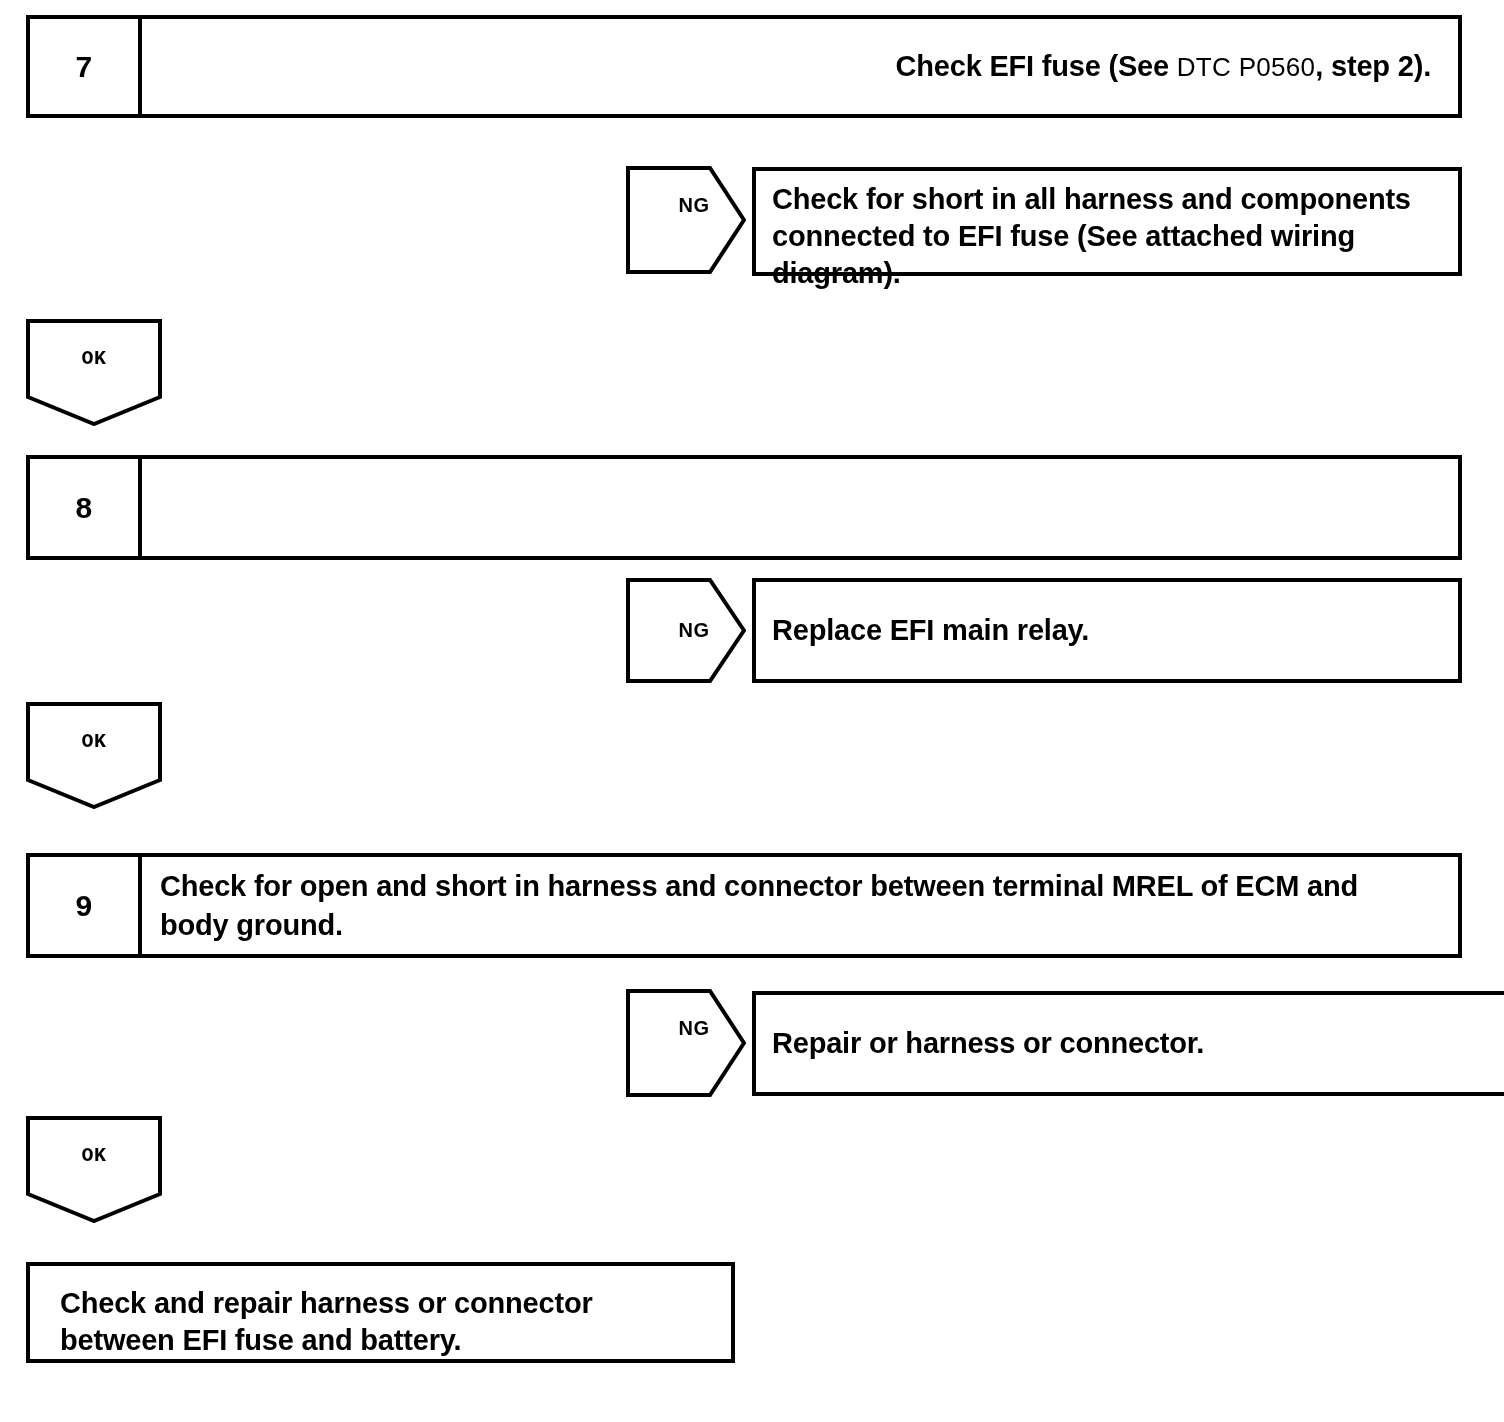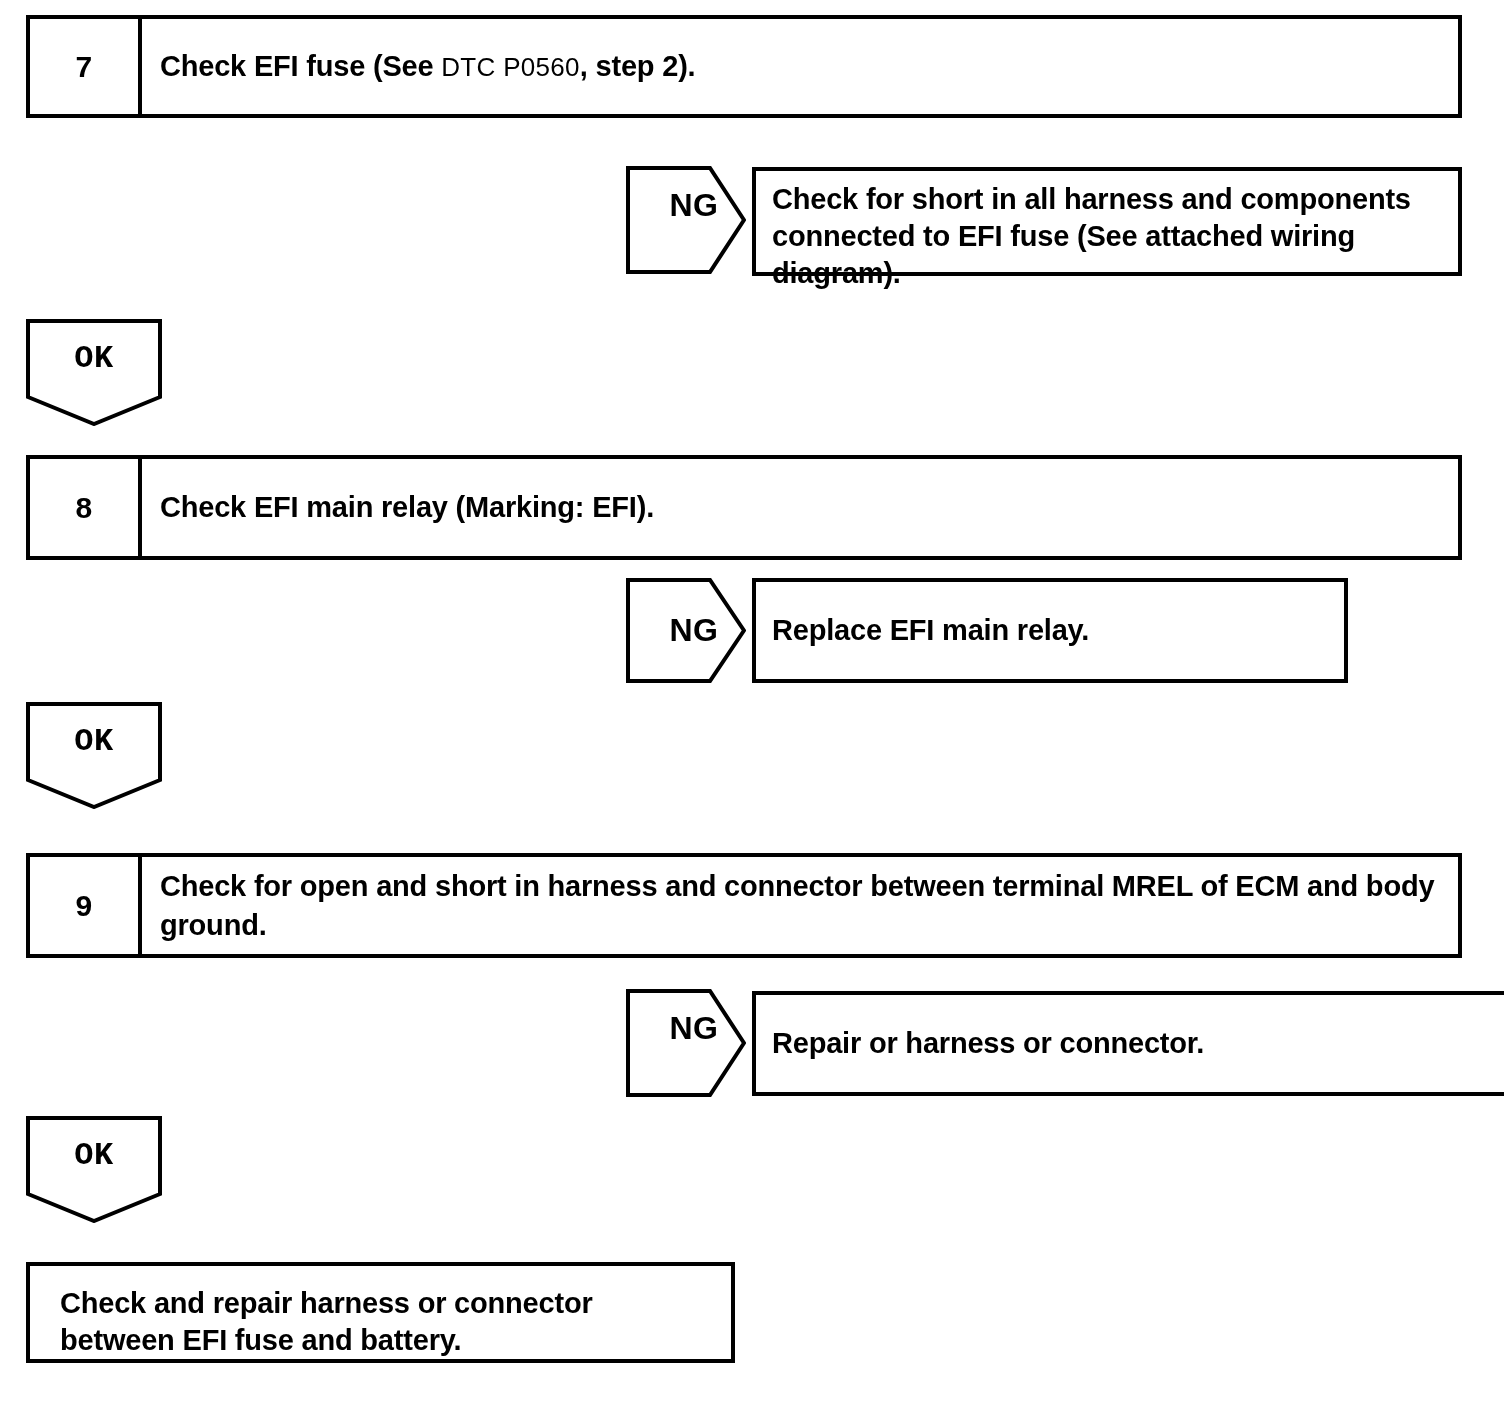--- a/index.html
+++ b/index.html
@@ -39,22 +39,23 @@
     justify-content: center;
     font-size: 30px;
     font-weight: bold;
     letter-spacing: 0.5px;
   }
   .step-text-cell {
     flex: 1 1 auto;
     display: flex;
     align-items: center;
     padding-left: 18px;
-    padding-right: 12px;
-    box-sizing: border-box;
+    padding-right: 27px;
+    box-sizing: border-box;
+    justify-content: flex-end;
   }
   .step-text {
     font-size: 29px;
     font-weight: bold;
     line-height: 1.33;
     letter-spacing: -0.2px;
   }
   .step-text .ref {
     font-weight: normal;
     font-size: 26px;
@@ -100,21 +101,21 @@
   }
   .ok-label {
     position: absolute;
     left: 0;
     top: 0;
     width: 136px;
     height: 78px;
     display: flex;
     align-items: center;
     justify-content: center;
-    font-size: 32px;
+    font-size: 20px;
     font-weight: bold;
     letter-spacing: 0.5px;
   }
 
   
   .result-box {
     position: absolute;
     border: 4px solid #000;
     background: #fff;
     box-sizing: border-box;
@@ -161,35 +162,30 @@
 
   <div class="ok-tag" style="left:26px; top:319px;">
     <svg viewBox="0 0 136 107" preserveAspectRatio="none">
       <polygon points="2,2 134,2 134,78 68,105 2,78" fill="#ffffff" stroke="#000000" stroke-width="4" stroke-linejoin="miter"></polygon>
     </svg>
     <div class="ok-label">OK</div>
   </div>
 
   <div class="step-row" style="left:26px; top:455px; width:1436px; height:105px;">
     <div class="step-num-cell">8</div>
-    <div class="step-text-cell">
-      <div class="step-text">
-        <span>Check EFI main relay (Marking: EFI).</span>
-      </div>
-    </div>
   </div>
 
   <div class="ng-tag" style="left:626px; top:578px; height:105px;">
     <svg viewBox="0 0 120 108" preserveAspectRatio="none">
       <polygon points="2,2 84,2 118,54 84,106 2,106" fill="#ffffff" stroke="#000000" stroke-width="4" stroke-linejoin="miter"></polygon>
     </svg>
     <div class="ok-label ng-label" style="height:105px;">NG</div>
   </div>
 
-  <div class="result-box" style="left:752px; top:578px; width:596px; height:105px;">
+  <div class="result-box" style="left:752px; top:578px; width:710px; height:105px;">
     <div class="result-text">Replace EFI main relay.</div>
   </div>
 
   <div class="ok-tag" style="left:26px; top:702px;">
     <svg viewBox="0 0 136 107" preserveAspectRatio="none">
       <polygon points="2,2 134,2 134,78 68,105 2,78" fill="#ffffff" stroke="#000000" stroke-width="4" stroke-linejoin="miter"></polygon>
     </svg>
     <div class="ok-label">OK</div>
   </div>
 

